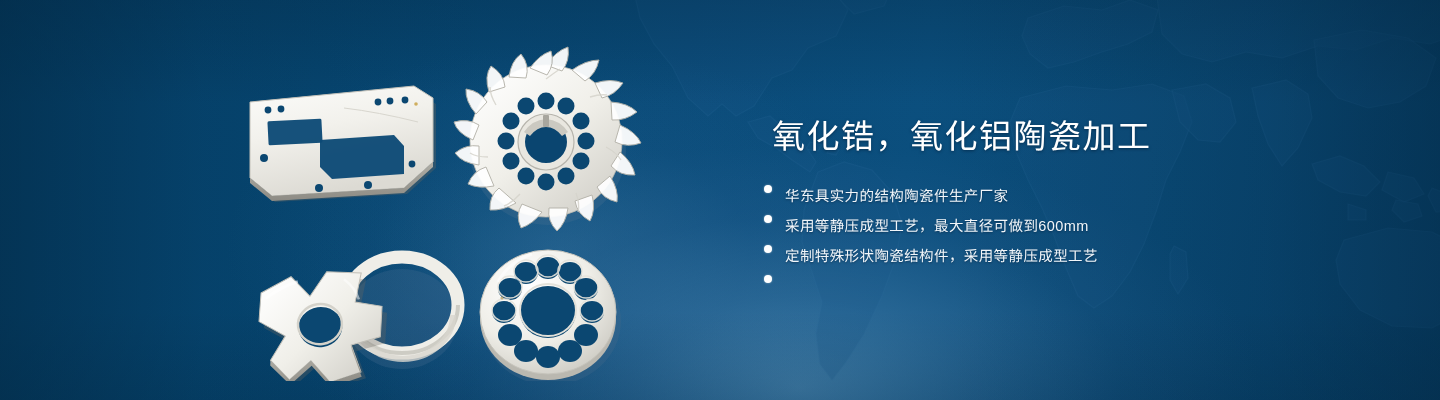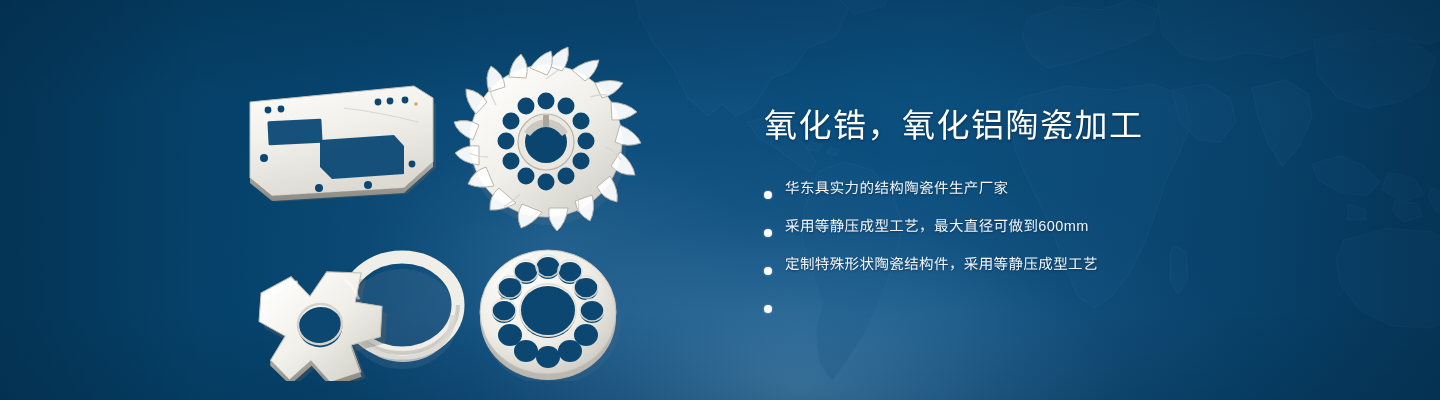--- a/index.html
+++ b/index.html
@@ -64,42 +64,41 @@
   }
   .photos svg{display:block;width:100%;height:100%;}
 
   
   .copy{
     position:absolute;
     left:764px;top:108px;
     width:620px;
   }
   .headline{
-    margin:0;
+    margin:8px;
     font-size:33px;
     font-weight:400;
     letter-spacing:1.5px;
     color:#ffffff;
     line-height:1.25;
     text-shadow:0 1px 3px rgba(0,25,50,0.55);
     white-space:nowrap;
-    font-family:Liberation Mono, monospace;
   }
   .bullets{
     list-style:none;
     margin:28px 0 0 0;
     padding:0;
   }
   .bullet{
     display:flex;
-    align-items:flex-end;
+    align-items:flex-start;
     height:22px;
     margin-bottom:0px;
   }
-  .bullet + .bullet{margin-top:16px;}
+  .bullet + .bullet{margin-top:8px;}
   .dot{
     flex:0 0 auto;
     width:8px;height:8px;
     border-radius:50%;
     background:#ffffff;
     margin-right:13px;
     box-shadow:0 0 2px rgba(255,255,255,0.5);
   }
   .bullet-text{
     font-size:14.5px;

